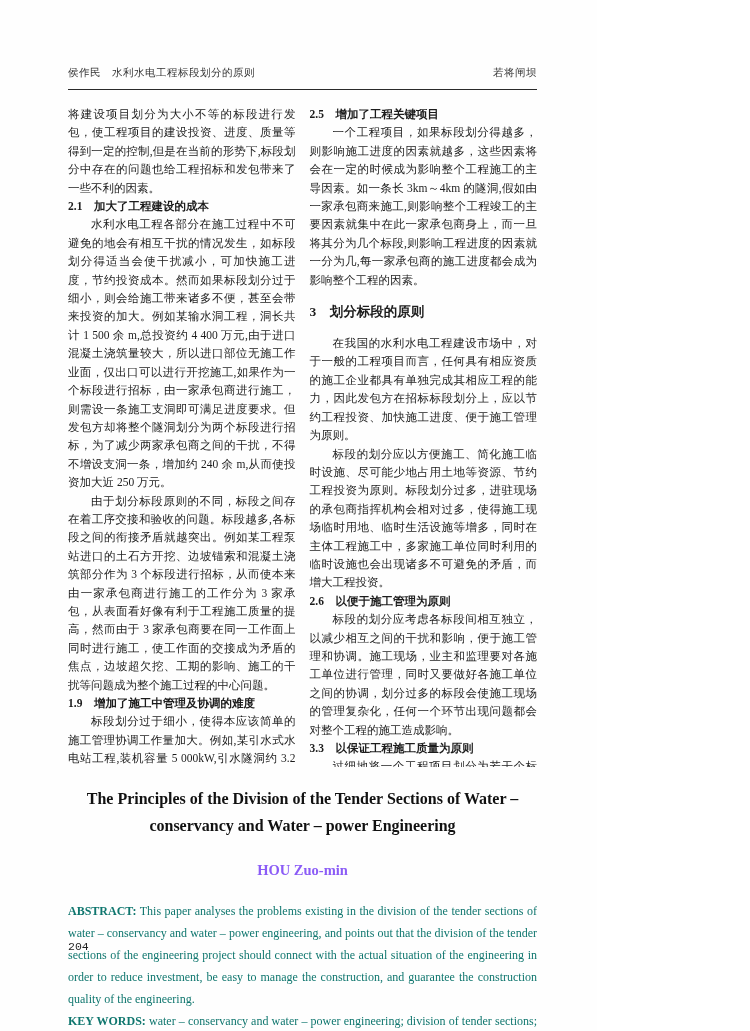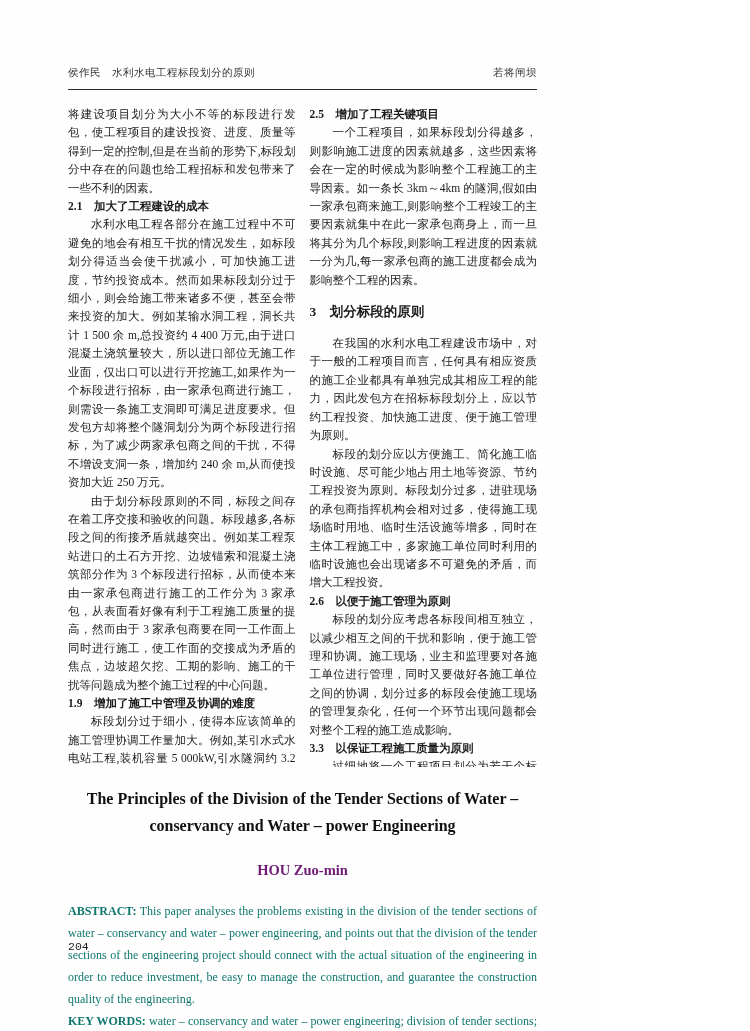--- a/index.html
+++ b/index.html
@@ -66,21 +66,21 @@
     font-size: 16px;
     font-weight: bold;
     line-height: 27px;
     color: #111;
   }
   .eng-author {
     margin-top: 23px;
     text-align: center;
     font-size: 14.5px;
     font-weight: bold;
-    color: #701a75;
+    color: #8b5cf6;
   }
   .eng-abstract, .eng-keywords {
     margin-top: 21px;
     font-size: 12px;
     line-height: 22px;
     text-align: justify;
     color: #0f766e;
   }
   .eng-keywords { margin-top: 0; }
   .eng-abstract b, .eng-keywords b { font-weight: bold; }

